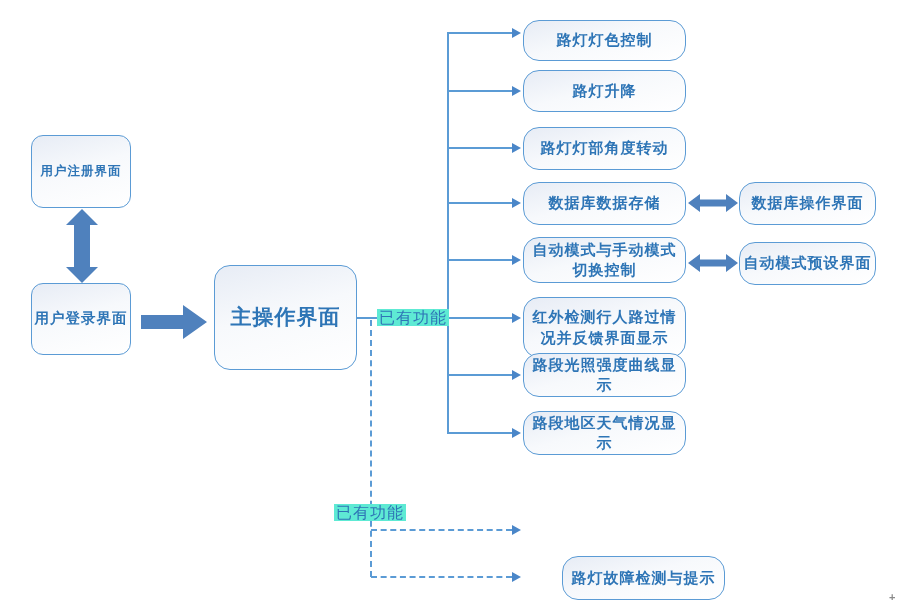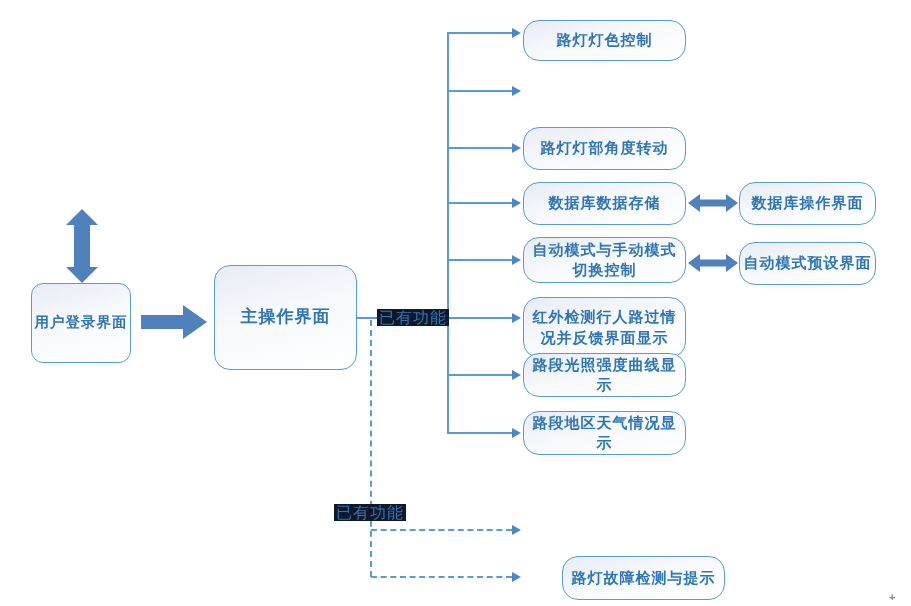--- a/index.html
+++ b/index.html
@@ -18,49 +18,52 @@
   .line  { position:absolute; background:#5B9BD5; }
   .dash-v { position:absolute; width:0; border-left:2px dashed #5B9BD5; }
   .dash-h { position:absolute; height:0; border-top:2px dashed #5B9BD5; }
   .ah {
     position:absolute; width:0; height:0;
     border-left:9px solid #4a86c8;
     border-top:5px solid transparent; border-bottom:5px solid transparent;
   }
   .lbl {
     position:absolute; color:#2E75B6; font-size:16px; line-height:17px;
-    background:#0f172a; padding:0 2px; letter-spacing:1px; white-space:nowrap;
+    background:#5eead4; padding:0 2px; letter-spacing:1px; white-space:nowrap;
   }
   .blockarrow { position:absolute; }
   .cursor-mark { position:absolute; color:#8a8a8a; font-size:11px; font-weight:bold; }
 
   
   .n-register { left:31px;  top:135px; width:100px; height:73px;  border-radius:12px; font-size:12.5px; }
-  .n-login    { left:31px;  top:283px; width:100px; height:80px;  border-radius:12px; font-size:14.5px; }
-  .n-main     { left:214px; top:265px; width:143px; height:105px; border-radius:16px; font-size:17px; }
+  .n-login    { left:31px;  top:283px; width:100px; height:72px;  border-radius:12px; font-size:14.5px; }
+  .n-main     { left:214px; top:265px; width:143px; height:105px; border-radius:16px; font-size:21px; }
   .feat       { left:523px; width:163px; border-radius:16px; font-size:15px; }
   .f1 { top:12px;  height:41px;margin-top:8px; }
   .f2 { top:70px;  height:42px; }
   .f3 { top:127px; height:43px; }
   .f4 { top:182px; height:43px; }
   .f5 { top:237px; height:46px; }
   .f6 { top:297px; height:61px; }
   .f7 { top:353px; height:44px; }
   .f8 { top:411px; height:44px; }
   .far        { left:739px; width:137px; height:43px; border-radius:16px; font-size:15px; }
   .r1 { top:182px; }
   .r2 { top:242px; }
   .b1 { top:508px; height:44px; }
   .b2 { top:556px; height:44px;margin-left:39px; }
 </style>
 </head>
 <body>
 
 <div class="canvas">
 
+  <div class="node n-register">
+    <span>用户注册界面</span>
+  </div>
 
   <svg class="blockarrow" style="left:66px;top:209px;" width="32" height="74" viewBox="0 0 32 74">
     <polygon points="16,0 32,16 24,16 24,58 32,58 16,74 0,58 8,58 8,16 0,16" fill="#4F81BD"></polygon>
   </svg>
 
   <div class="node n-login">
     <span>用户登录界面</span>
   </div>
 
   <svg class="blockarrow" style="left:141px;top:303px;" width="66" height="38" viewBox="0 0 66 38">
@@ -89,20 +92,23 @@
   <div class="ah" style="left:512px;top:313px;"></div>
   <div class="line" style="left:449px;top:374px;width:64px;height:2px;"></div>
   <div class="ah" style="left:512px;top:370px;"></div>
   <div class="line" style="left:449px;top:432px;width:64px;height:2px;"></div>
   <div class="ah" style="left:512px;top:428px;"></div>
 
   <div class="lbl" style="left:377px;top:309px;">已有功能</div>
 
   <div class="node feat f1">
     <span>路灯灯色控制</span>
+  </div>
+  <div class="node feat f2">
+    <span>路灯升降</span>
   </div>
   <div class="node feat f3">
     <span>路灯灯部角度转动</span>
   </div>
   <div class="node feat f4">
     <span>数据库数据存储</span>
   </div>
   <div class="node feat f5">
     <span>自动模式与手动模式
 切换控制</span>

